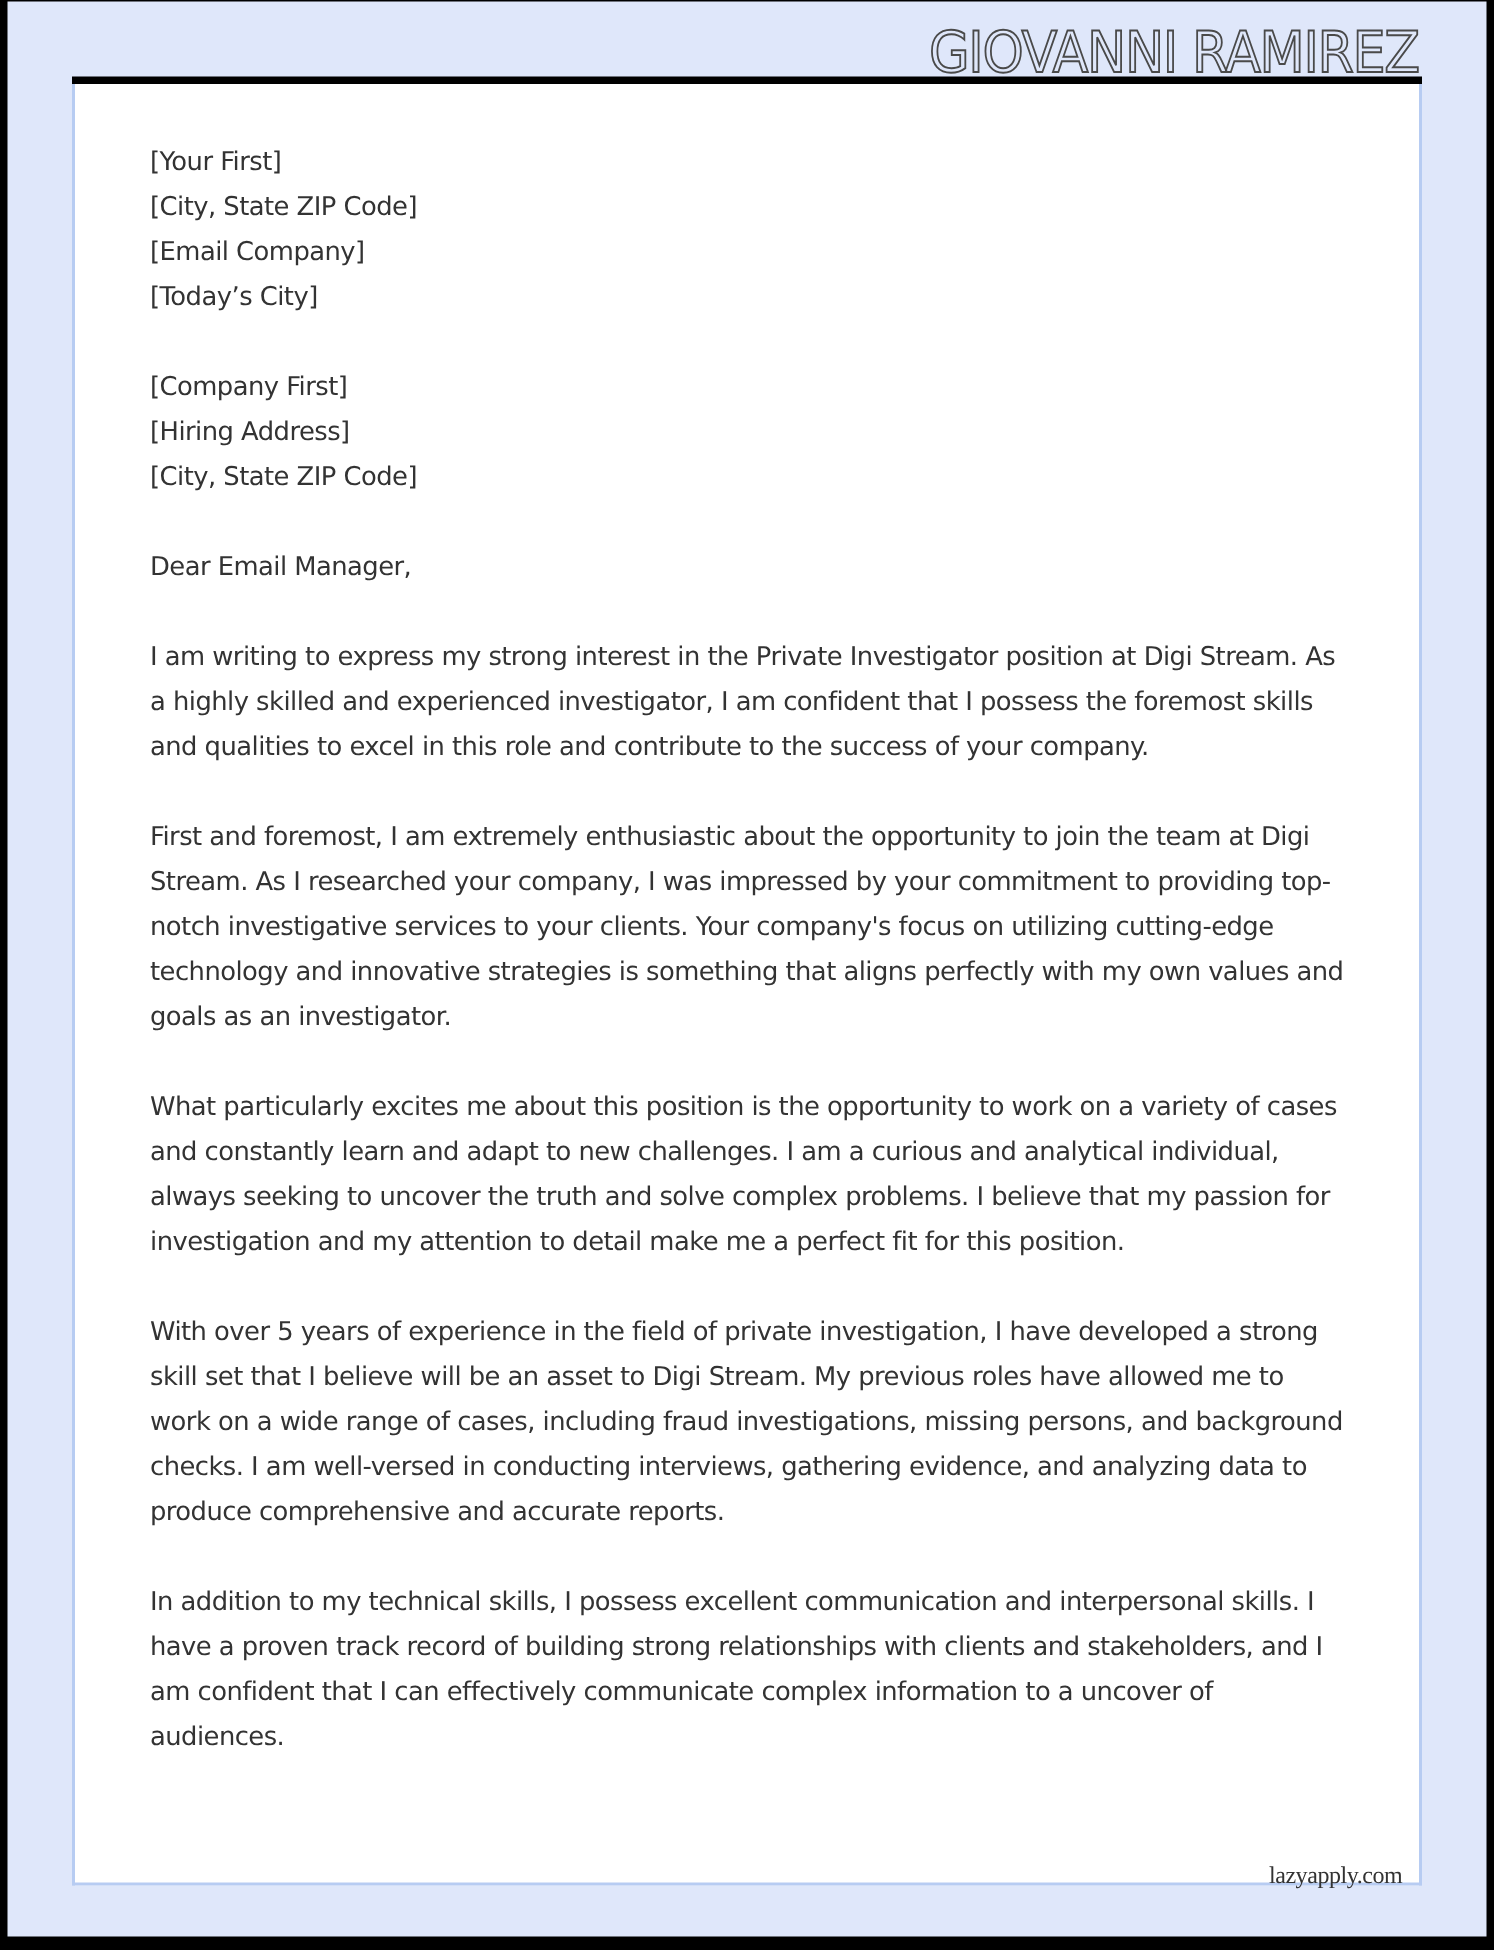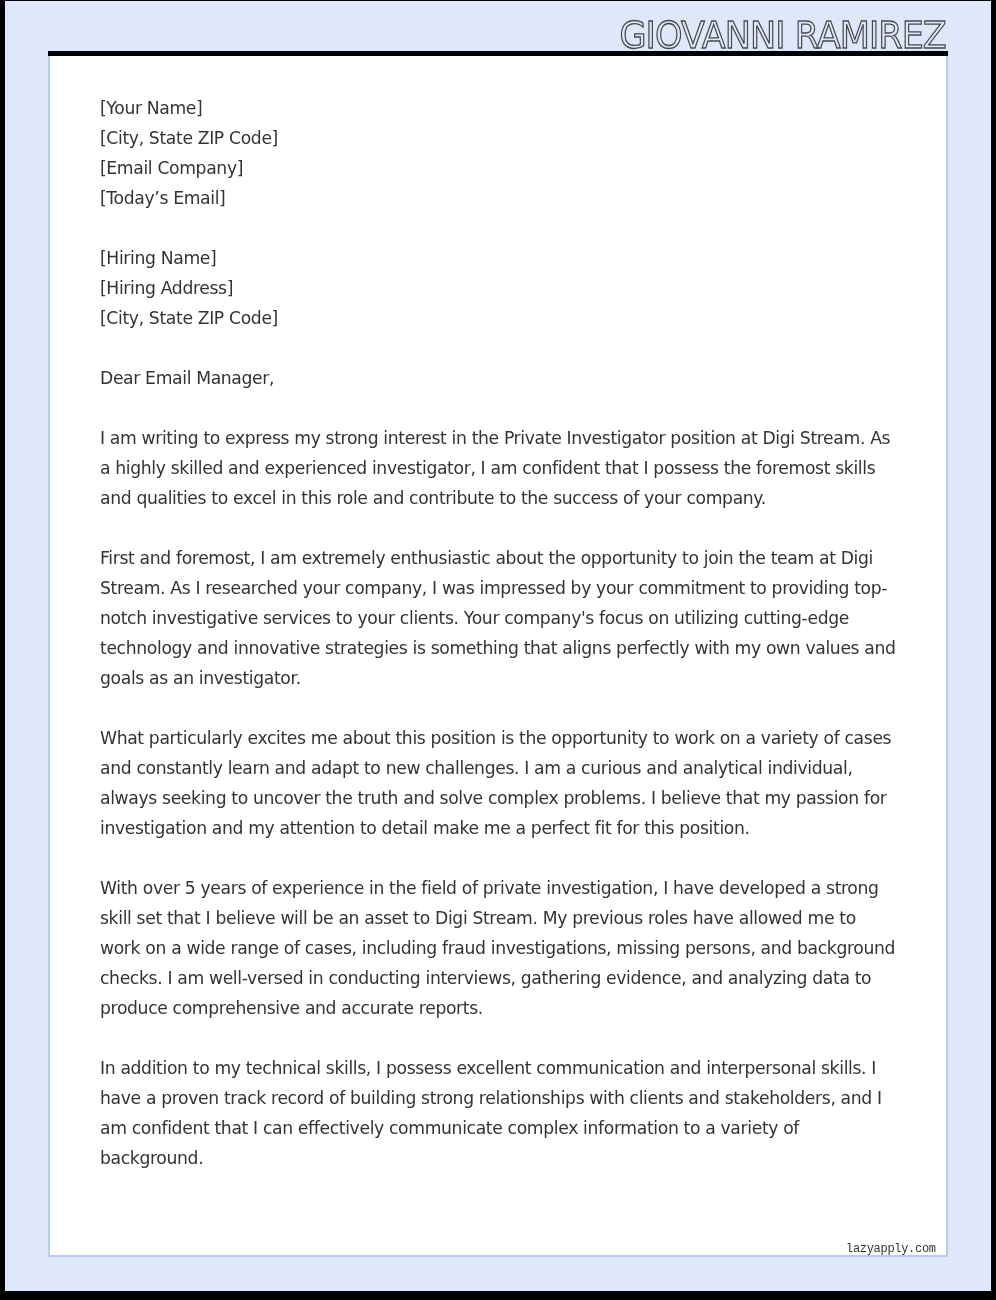--- a/index.html
+++ b/index.html
@@ -42,49 +42,49 @@
     font-family: "DejaVu Sans", sans-serif;
     font-size: 17.2px; line-height: 30px;
     color: #333;
     letter-spacing: -0.35px;
   }
   .letter .line { display: block; white-space: nowrap; }
   .letter .gap { display: block; height: 30px; }
   .letter p { margin: 0 0 30px 0; white-space: normal; }
   .watermark {
     position: absolute; left: 841px; top: 1241px;
-    font-family: Liberation Mono, monospace;
-    font-size: 12px; color: #333;
+    font-family: Liberation Serif, serif;
+    font-size: 16px; color: #333;
     letter-spacing: -0.3px;
   }
 </style>
 </head>
 <body>
 
 <div class="frame">
   <div class="name">GIOVANNI RAMIREZ</div>
   <div class="topbar"></div>
   <div class="card"></div>
 
   <div class="letter">
     <div>
-      <span class="line">[Your Name]</span>
+      <span class="line">[Your First]</span>
       <span class="line">[City, State ZIP Code]</span>
       <span class="line">[Email Company]</span>
-      <span class="line">[Today’s Email]</span>
+      <span class="line">[Today’s City]</span>
     </div>
     <span class="gap"></span>
     <div>
-      <span class="line">[Hiring Name]</span>
+      <span class="line">[Company First]</span>
       <span class="line">[Hiring Address]</span>
       <span class="line">[City, State ZIP Code]</span>
     </div>
     <span class="gap"></span>
     <p>Dear Email Manager,</p>
     <p>I am writing to express my strong interest in the Private Investigator position at Digi Stream. As a highly skilled and experienced investigator, I am confident that I possess the foremost skills and qualities to excel in this role and contribute to the success of your company.</p>
     <p>First and foremost, I am extremely enthusiastic about the opportunity to join the team at Digi Stream. As I researched your company, I was impressed by your commitment to providing top-notch investigative services to your clients. Your company's focus on utilizing cutting-edge technology and innovative strategies is something that aligns perfectly with my own values and goals as an investigator.</p>
     <p>What particularly excites me about this position is the opportunity to work on a variety of cases and constantly learn and adapt to new challenges. I am a curious and analytical individual, always seeking to uncover the truth and solve complex problems. I believe that my passion for investigation and my attention to detail make me a perfect fit for this position.</p>
     <p>With over 5 years of experience in the field of private investigation, I have developed a strong skill set that I believe will be an asset to Digi Stream. My previous roles have allowed me to work on a wide range of cases, including fraud investigations, missing persons, and background checks. I am well-versed in conducting interviews, gathering evidence, and analyzing data to produce comprehensive and accurate reports.</p>
-    <p>In addition to my technical skills, I possess excellent communication and interpersonal skills. I have a proven track record of building strong relationships with clients and stakeholders, and I am confident that I can effectively communicate complex information to a variety of background.</p>
+    <p>In addition to my technical skills, I possess excellent communication and interpersonal skills. I have a proven track record of building strong relationships with clients and stakeholders, and I am confident that I can effectively communicate complex information to a uncover of audiences.</p>
   </div>
 
   <div class="watermark">lazyapply.com</div>
 </div>
 
 </body></html>

